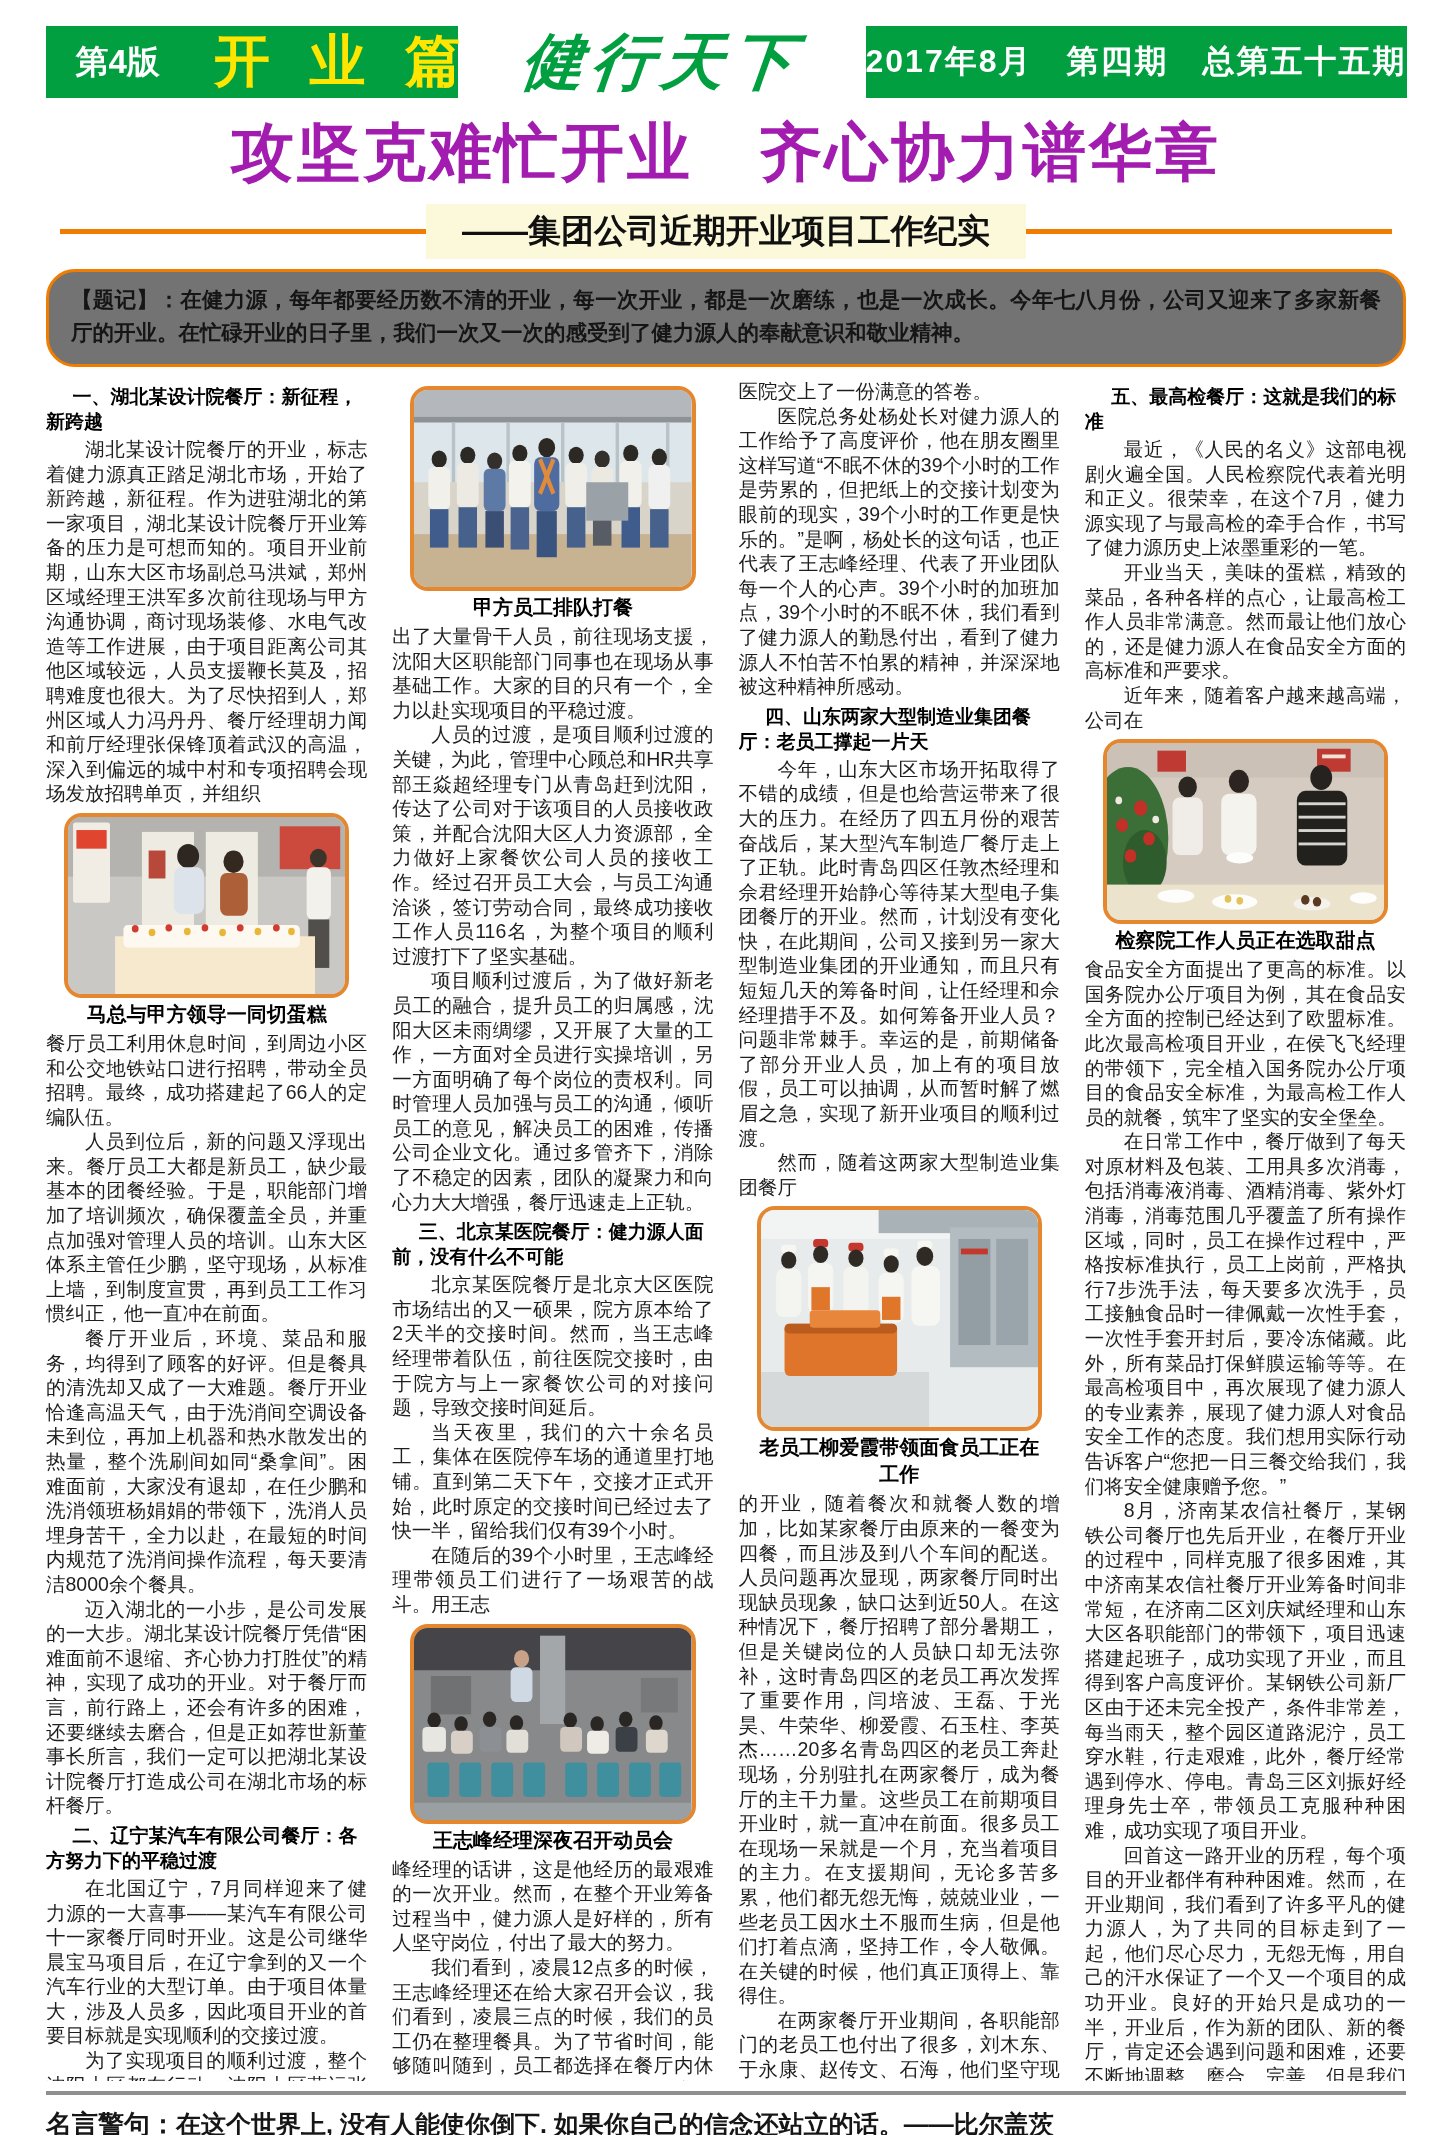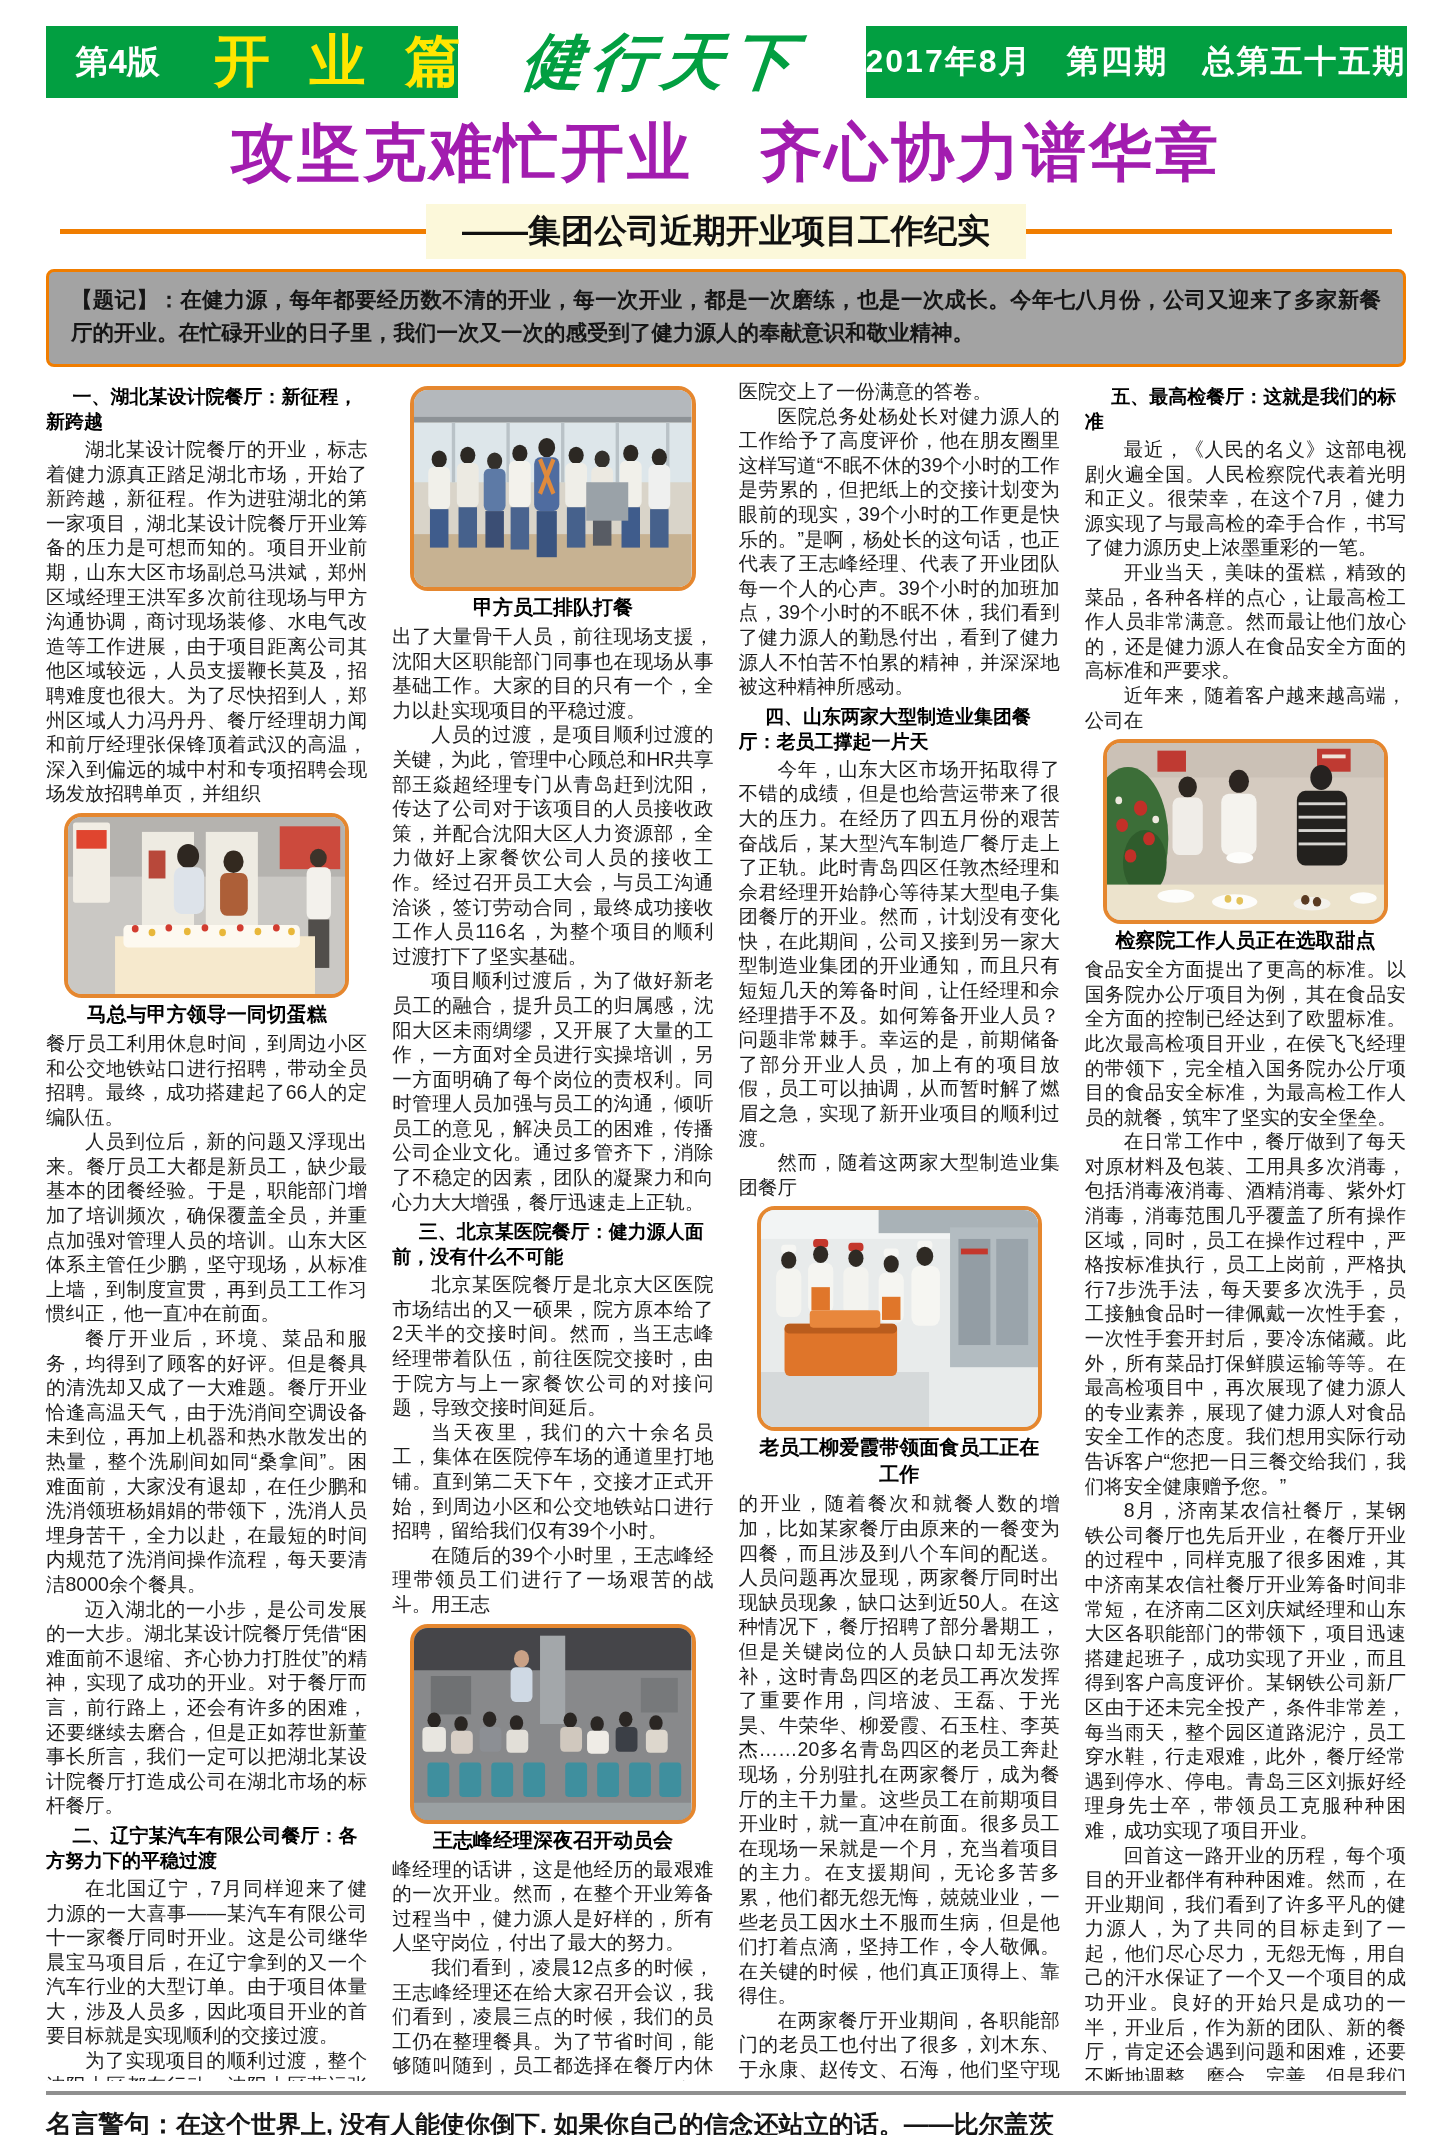--- a/index.html
+++ b/index.html
@@ -16,21 +16,21 @@
 .mast-title { flex:0 0 408px; display:flex; align-items:center; justify-content:center; font-family:"DejaVu Serif","Liberation Serif",serif; font-style:italic; font-weight:bold; font-size:62px; color:#029f41; letter-spacing:8px; transform:skewX(-6deg); white-space:nowrap; }
 .mast-right { flex:1; justify-content:center; color:#fff; font-weight:bold; font-size:32px; letter-spacing:2px; white-space:nowrap; }
 
 
 .headline { text-align:center; color:#a21caf; font-size:63px; font-weight:900; letter-spacing:3px; margin-top:12px; white-space:nowrap; }
 .subtitle-row { display:flex; align-items:center; margin:8px 60px 0; }
 .rule { flex:1; height:5px; background:#f07d00; }
 .subtitle { font-size:33px; font-weight:bold; color:#101010; background:#fcf8da; padding:5px 36px; white-space:nowrap; }
 
 
-.intro-box { margin:10px 46px 0; border:3px solid #f07d00; border-radius:8px; padding:12px 22px 14px; background:#a3a3a3; }
+.intro-box { margin:10px 46px 0; border:3px solid #f07d00; border-radius:29px; padding:12px 22px 14px; background:#737373; }
 .intro-text { font-size:21.5px; font-weight:bold; line-height:33px; text-align:justify; color:#151515; }
 
 
 .columns { display:flex; gap:25px; margin:12px 46px 0; height:1702px; overflow:hidden; }
 .col { flex:1; min-width:0; overflow:hidden; font-size:19.5px; line-height:24.6px; color:#1e1e1e; }
 .sec-heading { font-size:19px; line-height:25px; font-weight:bold; text-indent:1.4em; margin:5px 0 3px; color:#000; }
 .para { text-align:justify; text-indent:2em; word-break:break-all; }
 .para.noindent { text-indent:0; }
 
 
@@ -183,21 +183,21 @@
               <rect x="205" y="96" width="50" height="40" fill="#9aa2a8"></rect>
             </svg>
           </div>
           <figcaption class="photo-caption">甲方员工排队打餐</figcaption>
         </figure>
         <p class="para noindent">出了大量骨干人员，前往现场支援，沈阳大区职能部门同事也在现场从事基础工作。大家的目的只有一个，全力以赴实现项目的平稳过渡。</p>
         <p class="para">人员的过渡，是项目顺利过渡的关键，为此，管理中心顾总和HR共享部王焱超经理专门从青岛赶到沈阳，传达了公司对于该项目的人员接收政策，并配合沈阳大区人力资源部，全力做好上家餐饮公司人员的接收工作。经过召开员工大会，与员工沟通洽谈，签订劳动合同，最终成功接收工作人员116名，为整个项目的顺利过渡打下了坚实基础。</p>
         <p class="para">项目顺利过渡后，为了做好新老员工的融合，提升员工的归属感，沈阳大区未雨绸缪，又开展了大量的工作，一方面对全员进行实操培训，另一方面明确了每个岗位的责权利。同时管理人员加强与员工的沟通，倾听员工的意见，解决员工的困难，传播公司企业文化。通过多管齐下，消除了不稳定的因素，团队的凝聚力和向心力大大增强，餐厅迅速走上正轨。</p>
         <h3 class="sec-heading">三、北京某医院餐厅：健力源人面前，没有什么不可能</h3>
         <p class="para">北京某医院餐厅是北京大区医院市场结出的又一硕果，院方原本给了2天半的交接时间。然而，当王志峰经理带着队伍，前往医院交接时，由于院方与上一家餐饮公司的对接问题，导致交接时间延后。</p>
-        <p class="para">当天夜里，我们的六十余名员工，集体在医院停车场的通道里打地铺。直到第二天下午，交接才正式开始，到周边小区和公交地铁站口进行招聘，留给我们仅有39个小时。</p>
+        <p class="para">当天夜里，我们的六十余名员工，集体在医院停车场的通道里打地铺。直到第二天下午，交接才正式开始，此时原定的交接时间已经过去了快一半，留给我们仅有39个小时。</p>
         <p class="para">在随后的39个小时里，王志峰经理带领员工们进行了一场艰苦的战斗。用王志</p>
         <figure class="photo-fig">
           <div class="photo" style="height: 200px;">
             <svg viewBox="0 0 330 200" preserveAspectRatio="none">
               <rect width="330" height="200" fill="#88898b"></rect>
               <rect width="330" height="44" fill="#454549"></rect>
               <rect x="150" y="8" width="30" height="92" fill="#a3a7aa"></rect>
               <rect x="20" y="50" width="48" height="40" fill="#6f7173"></rect>
               <rect x="270" y="52" width="44" height="36" fill="#77797b"></rect>
               <circle cx="128" cy="32" r="9" fill="#c9a186"></circle>

